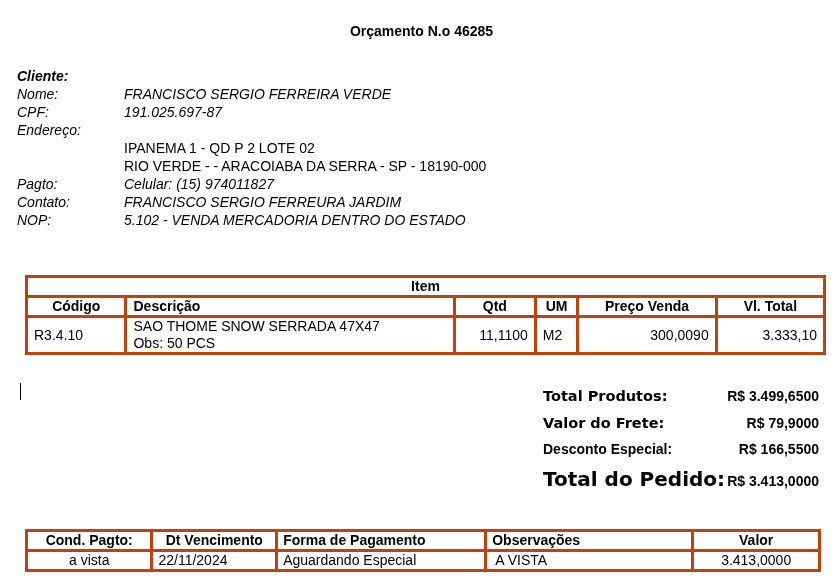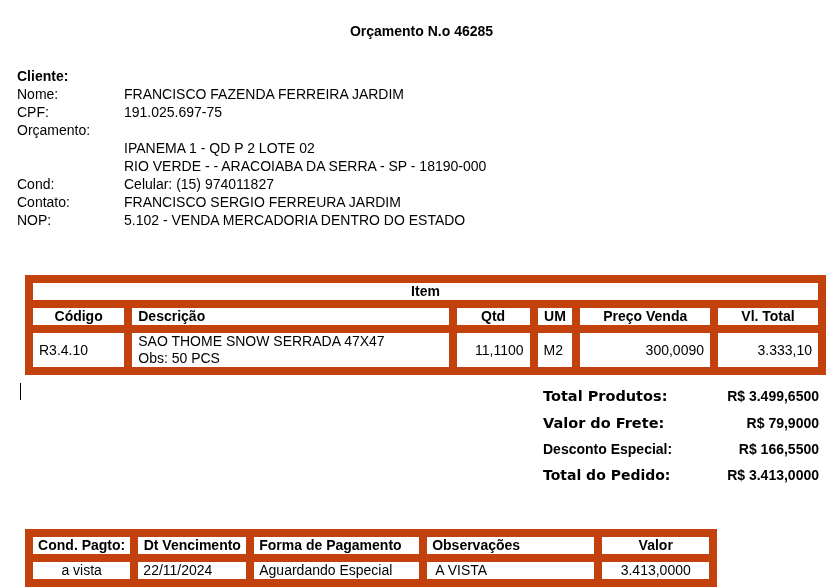--- a/index.html
+++ b/index.html
@@ -1,75 +1,75 @@
 <!DOCTYPE html>
 <html><head>
 <meta charset="utf-8">
 <style>
   html, body { margin:0; padding:0; background:#ffffff; }
   body { width:837px; height:588px; position:relative; overflow:hidden;
          font-family:"Liberation Sans", sans-serif; color:#000; font-size:14px; }
   .title { position:absolute; left:0; width:843px; top:23px; text-align:center;
            font-weight:bold; font-size:14px; }
   .info { position:absolute; left:17px; top:67px; }
-  .info .row { display:flex; height:18px; line-height:18px; font-size:14px; }
+  .info .row { display:flex; height:18px; line-height:18px; font-size:14px;font-style:italic; }
   .info .lbl { width:107px; flex:none; }
   .info .val { flex:none; white-space:pre; }
   .info .row.bold { font-weight:bold; }
   .info .cont { padding-left:107px; height:18px; line-height:18px; white-space:pre; }
 
   table { border-collapse:collapse; position:absolute; font-size:14px; }
-  td, th { border:8px solid #c2410c; padding:0 6px; }
+  td, th { border:3px solid #c2410c; padding:0 6px; }
   th { font-weight:bold; }
 
   .items { left:25px; top:275px; width:801px; }
   .items th { height:17px; line-height:17px; }
   .items td { height:34px; line-height:17px; vertical-align:middle; }
   .r { text-align:right;margin-top:16px; }
   .c { text-align:center; }
   .l { text-align:left;border-radius:8px; }
 
   .cursor { position:absolute; left:20px; top:383px; width:1px; height:17px; background:#000; }
 
   .totals { position:absolute; left:543px; top:388px; width:276px; }
   .totals .trow { display:flex; justify-content:space-between; align-items:baseline; }
   .totals .tl { font-weight:bold; font-family:"DejaVu Sans", sans-serif; }
   .totals .tv { font-weight:bold; font-size:14px; }
   .t1 { height:27px; } .t1 .tl { font-size:14.5px; }
   .t2 { height:26px; } .t2 .tl { font-size:14.5px; }
   .t3 { height:26px; } .t3 .tl { font-size:14px; font-family:"Liberation Sans", sans-serif; }
-  .t4 .tl { font-size:14px; }
+  .t4 .tl { font-size:20px; }
 
-  .pay { left:25px; top:529px; width:692px; }
+  .pay { left:25px; top:529px; width:796px; }
   .pay th, .pay td { height:17px; line-height:17px; padding:0 5px; }
 </style>
 </head>
 <body>
 
 <div class="title">Orçamento N.o 46285</div>
 
 <div class="info">
   <div class="row bold">
     <span class="lbl">Cliente:</span>
   </div>
   <div class="row">
     <span class="lbl">Nome:</span>
-    <span class="val">FRANCISCO FAZENDA FERREIRA JARDIM</span>
+    <span class="val">FRANCISCO SERGIO FERREIRA VERDE</span>
   </div>
   <div class="row">
     <span class="lbl">CPF:</span>
-    <span class="val">191.025.697-75</span>
+    <span class="val">191.025.697-87</span>
   </div>
   <div class="row">
-    <span class="lbl">Orçamento:</span>
+    <span class="lbl">Endereço:</span>
   </div>
   <div class="cont">IPANEMA 1 - QD P 2 LOTE 02</div>
   <div class="cont">RIO VERDE - - ARACOIABA DA SERRA - SP - 18190-000</div>
   <div class="row">
-    <span class="lbl">Cond:</span>
+    <span class="lbl">Pagto:</span>
     <span class="val">Celular: (15) 974011827</span>
   </div>
   <div class="row">
     <span class="lbl">Contato:</span>
     <span class="val">FRANCISCO SERGIO FERREURA JARDIM</span>
   </div>
   <div class="row">
     <span class="lbl">NOP:</span>
     <span class="val">5.102 - VENDA MERCADORIA DENTRO DO ESTADO</span>
   </div>

